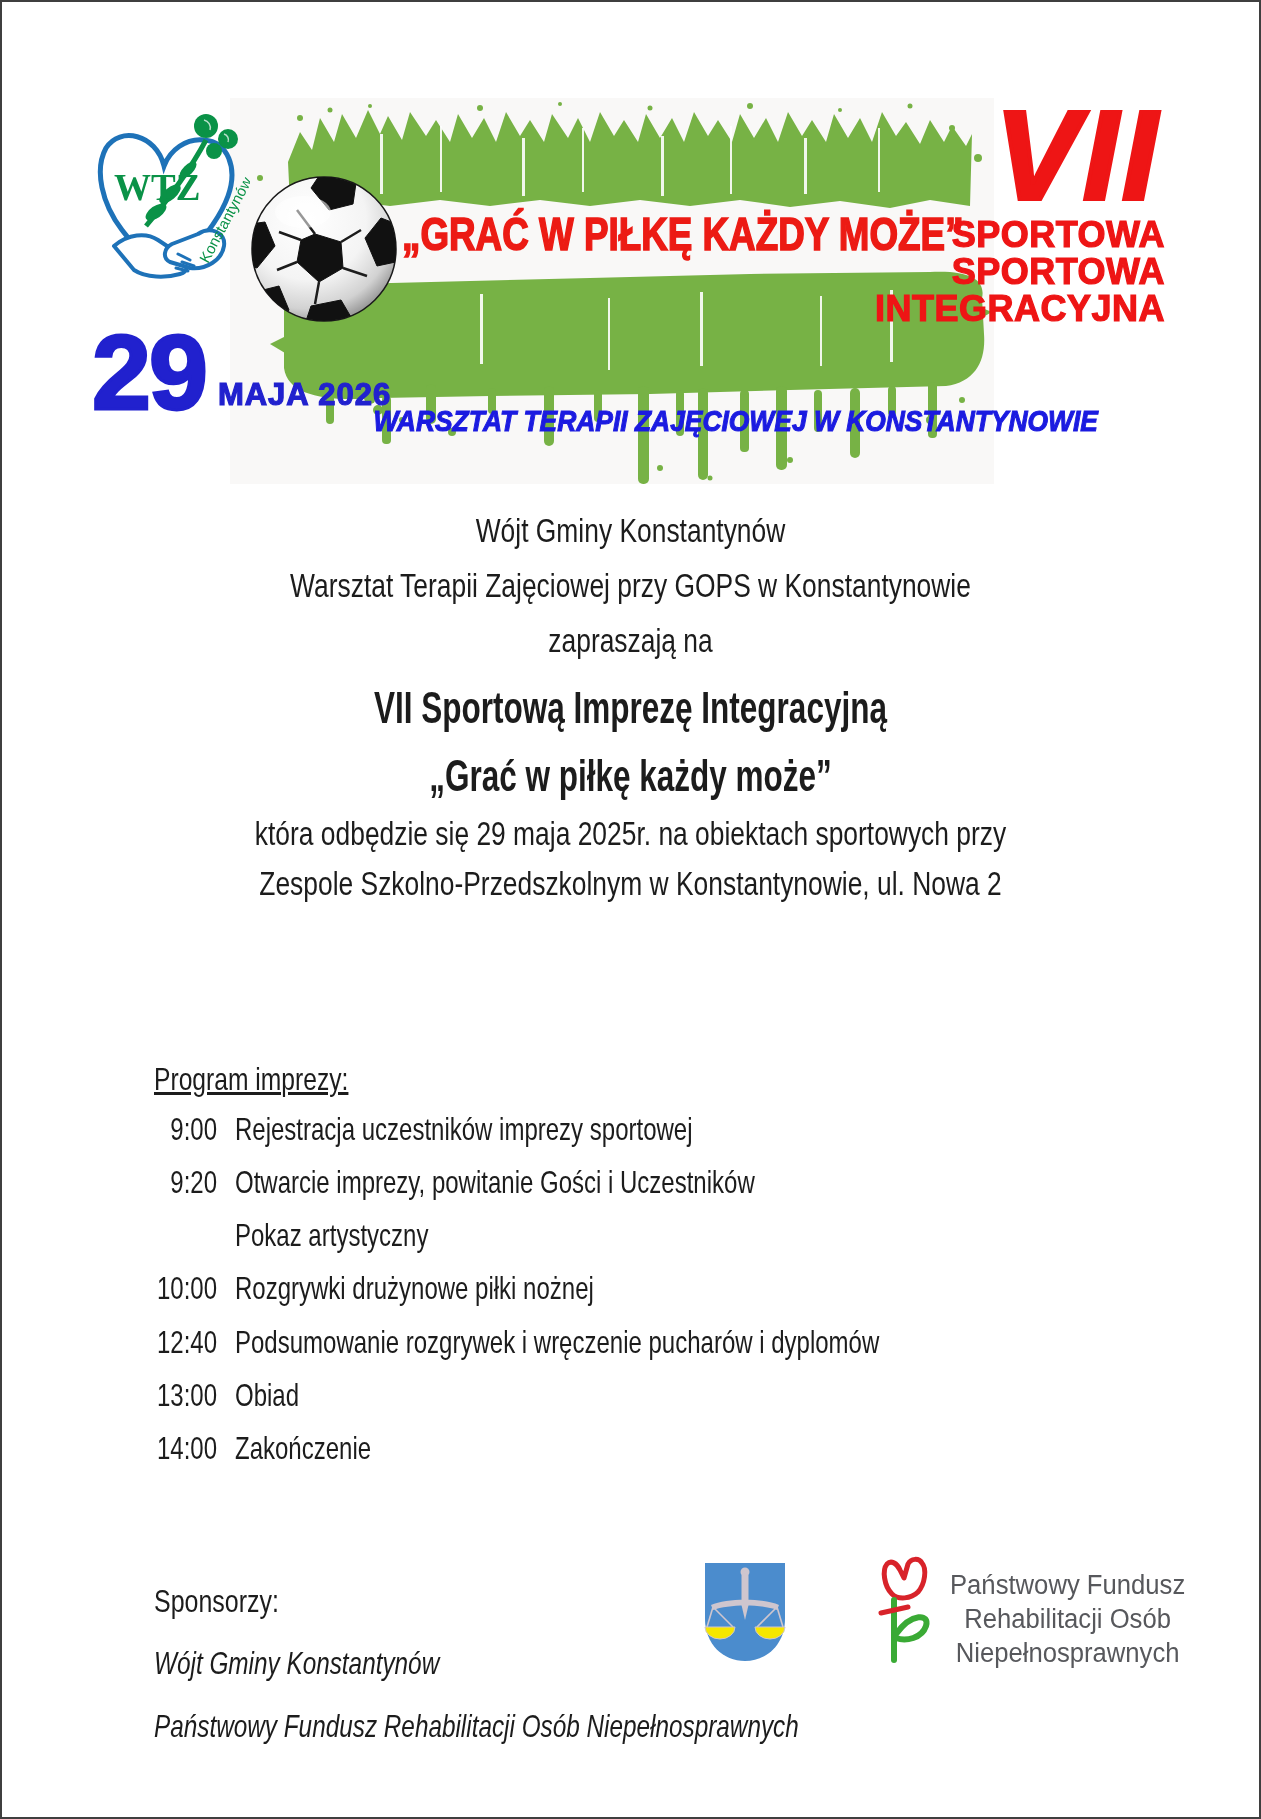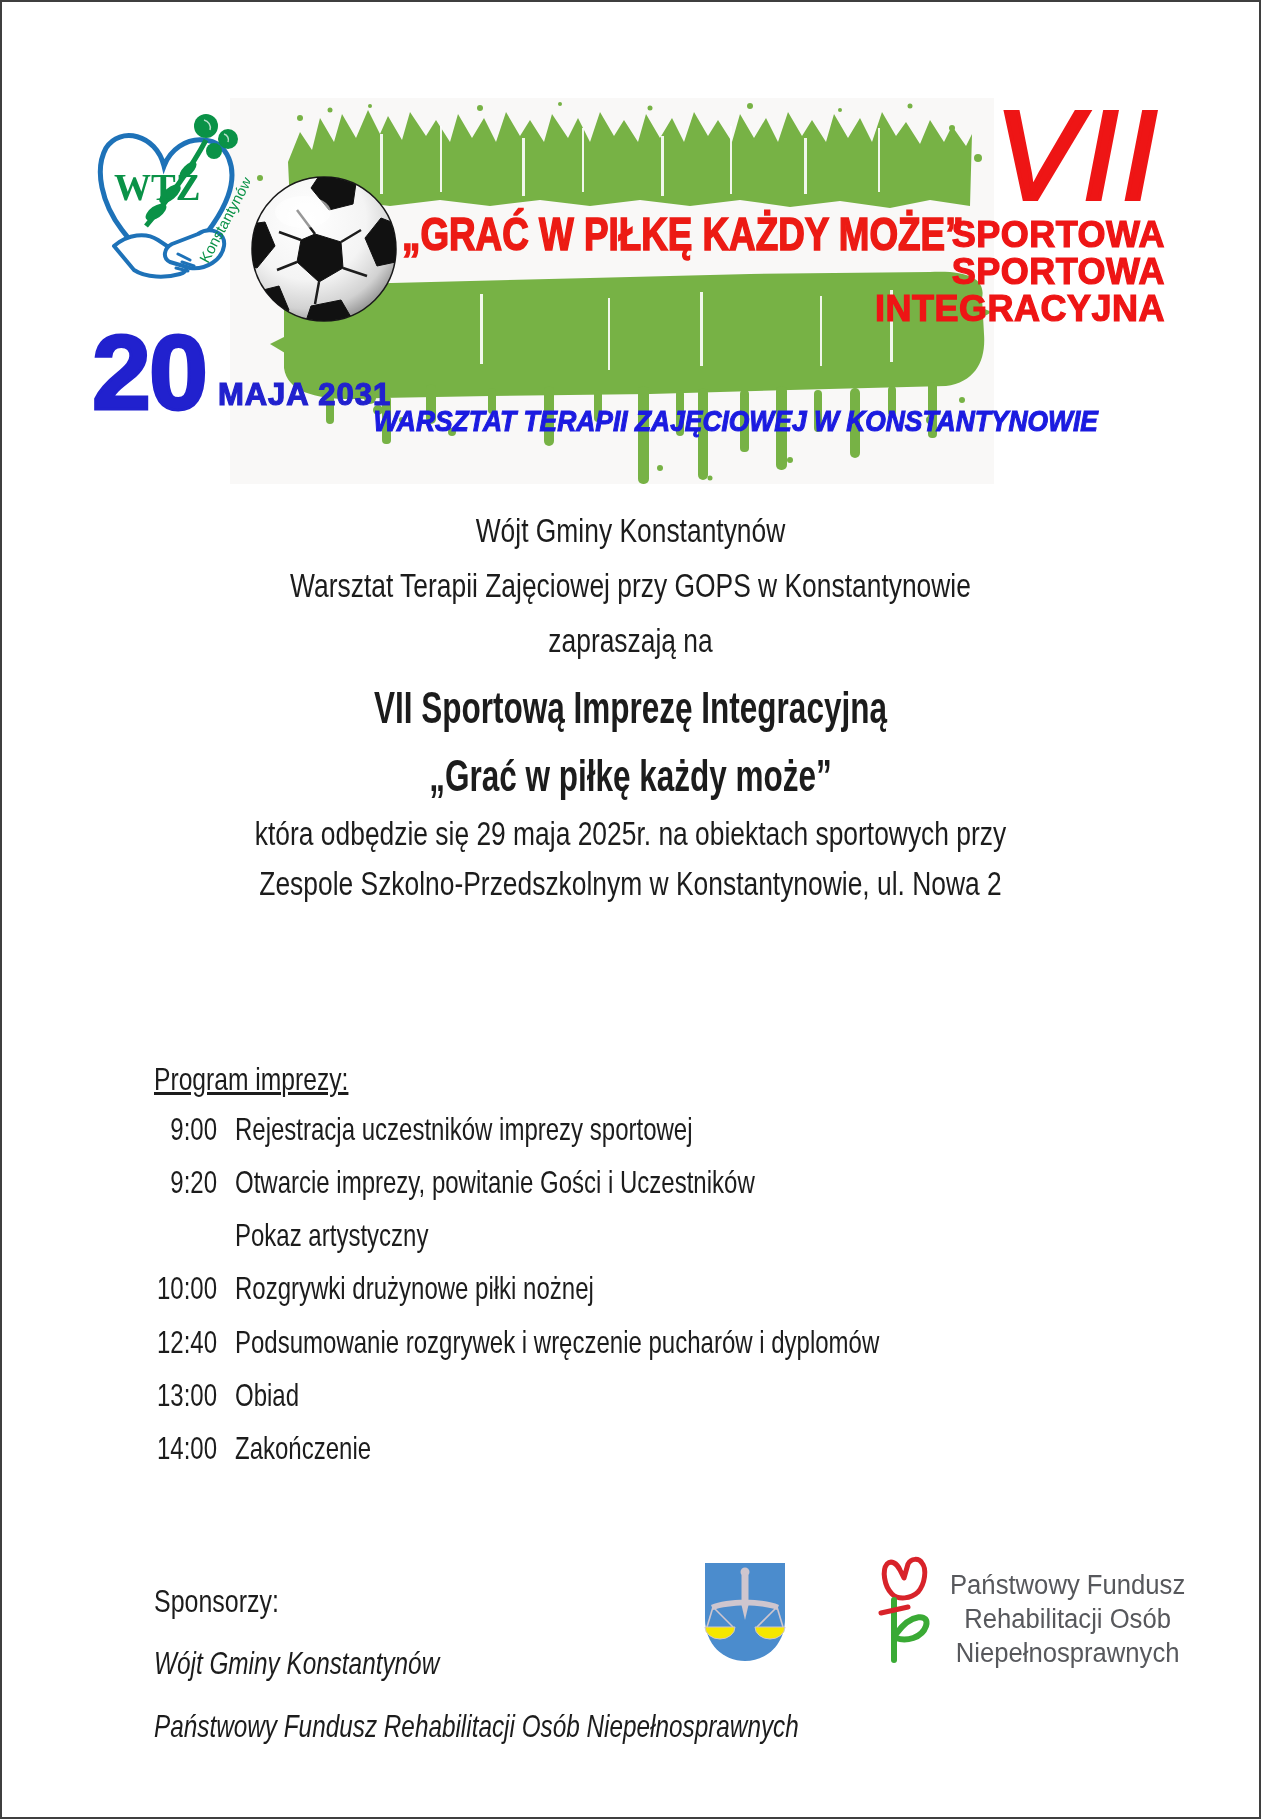--- a/index.html
+++ b/index.html
@@ -18,21 +18,21 @@
 
   .banner-title {
     left:340px; top:209px; width:600px; text-align:center;
     font-size:46px; font-weight:bold; color:#ec1b14; letter-spacing:0;
     transform:scaleX(0.80); transform-origin:center top; line-height:1;
     -webkit-text-stroke:1.6px #ec1b14; white-space:nowrap;
   }
 
   .edition { right:94px; top:94px; text-align:right; color:#ee1515; }
   .edition .numeral {
-    font-size:126px; font-weight:normal; font-style:italic; line-height:.95;
+    font-size:126px; font-weight:bold; font-style:italic; line-height:.95;
     letter-spacing:4px; -webkit-text-stroke:4px #ee1515; padding-right:4px;
   }
   .edition .line {
     font-size:36px; font-weight:bold; line-height:37px; letter-spacing:.5px;
     -webkit-text-stroke:1.2px #ee1515;
   }
 
   .date-block { left:90px; top:328px; display:flex; align-items:flex-end; color:#2121ce; }
   .date-block .day {
     font-size:106px; font-weight:bold; line-height:.8; letter-spacing:-2px;
@@ -218,22 +218,22 @@
   </svg>
 
   <div class="abs edition">
     <div class="numeral">VII</div>
     <div class="line">SPORTOWA</div>
     <div class="line">SPORTOWA</div>
     <div class="line">INTEGRACYJNA</div>
   </div>
 
   <div class="abs date-block">
-    <span class="day">20</span>
-    <span class="rest">MAJA 2031</span>
+    <span class="day">29</span>
+    <span class="rest">MAJA 2026</span>
   </div>
 
   <div class="abs org-banner nowrap">WARSZTAT TERAPII ZAJĘCIOWEJ W KONSTANTYNOWIE</div>
 
   <div class="abs center-line fs-body" style="top:512px">Wójt Gminy Konstantynów</div>
   <div class="abs center-line fs-body" style="top:567px">Warsztat Terapii Zajęciowej przy GOPS w Konstantynowie</div>
   <div class="abs center-line fs-body" style="top:622px">zapraszają na</div>
   <div class="abs center-line fs-title" style="top:683px">VII Sportową Imprezę Integracyjną</div>
   <div class="abs center-line fs-title" style="top:751px">„Grać w piłkę każdy może”</div>
   <div class="abs center-line fs-body" style="top:815px">która odbędzie się 29 maja 2025r. na obiektach sportowych przy</div>

